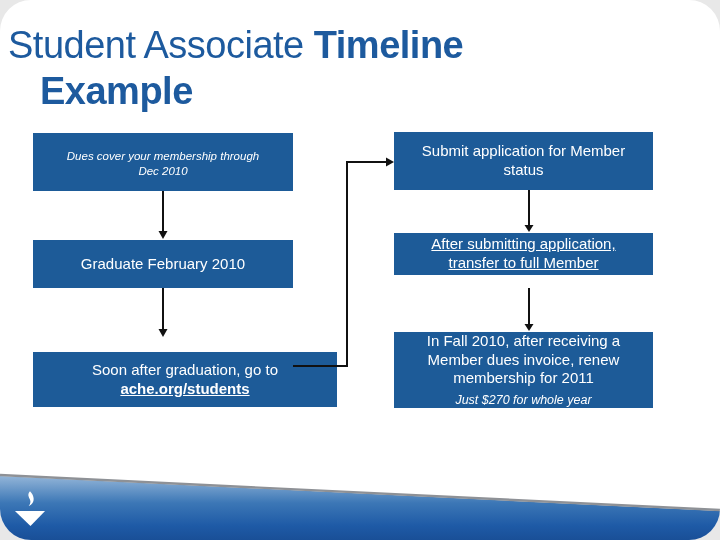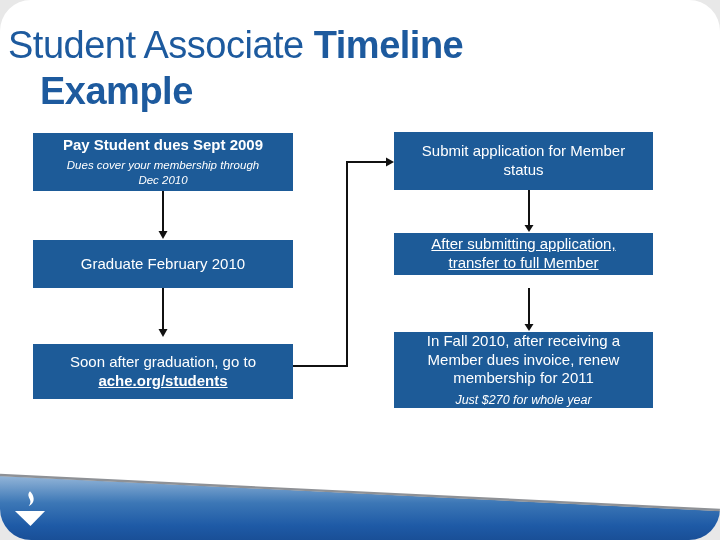--- a/index.html
+++ b/index.html
@@ -24,21 +24,21 @@
   }
   .box-heading{font-size:15px;line-height:1.25;}
   .box-heading.strong{font-weight:700;}
   .box-note{font-style:italic;font-size:11.5px;line-height:1.3;margin-top:4px;max-width:205px;}
   .box-note.larger{font-size:12.5px;max-width:230px;}
   .emphasis{display:block;font-weight:700;font-size:15px;line-height:1.25;text-decoration:underline;}
   .narrow{padding:0 26px;}
 
   #box-l1{left:33px;top:133px;width:260px;height:58px;}
   #box-l2{left:33px;top:240px;width:260px;height:48px;}
-  #box-l3{left:33px;top:344px;width:260px;height:55px;}
+  #box-l3{left:33px;top:352px;width:304px;height:55px;}
   #box-r1{left:394px;top:132px;width:259px;height:58px;}
   #box-r2{left:394px;top:233px;width:259px;height:42px;text-decoration:underline;}
   #box-r3{left:394px;top:332px;width:259px;height:76px;}
 
   .connectors{position:absolute;left:0;top:0;pointer-events:none;}
 
   
   .band{position:absolute;left:0;bottom:0;pointer-events:none;}
 
   
@@ -54,21 +54,20 @@
   }
 </style>
 </head>
 <body>
 
 <div class="slide">
 
   <h1 class="title"><span>Student Associate </span><span class="bold">Timeline</span><span class="line2">Example</span></h1>
 
   <div class="box" id="box-l1">
-    <div class="box-heading strong">Pay Student dues Sept 2009</div>
     <div class="box-note">Dues cover your membership through Dec 2010</div>
   </div>
 
   <div class="box" id="box-l2">
     <div class="box-heading">Graduate February 2010</div>
   </div>
 
   <div class="box" id="box-l3">
     <div class="box-heading">Soon after graduation, go to</div>
     <span class="emphasis">ache.org/students</span>

